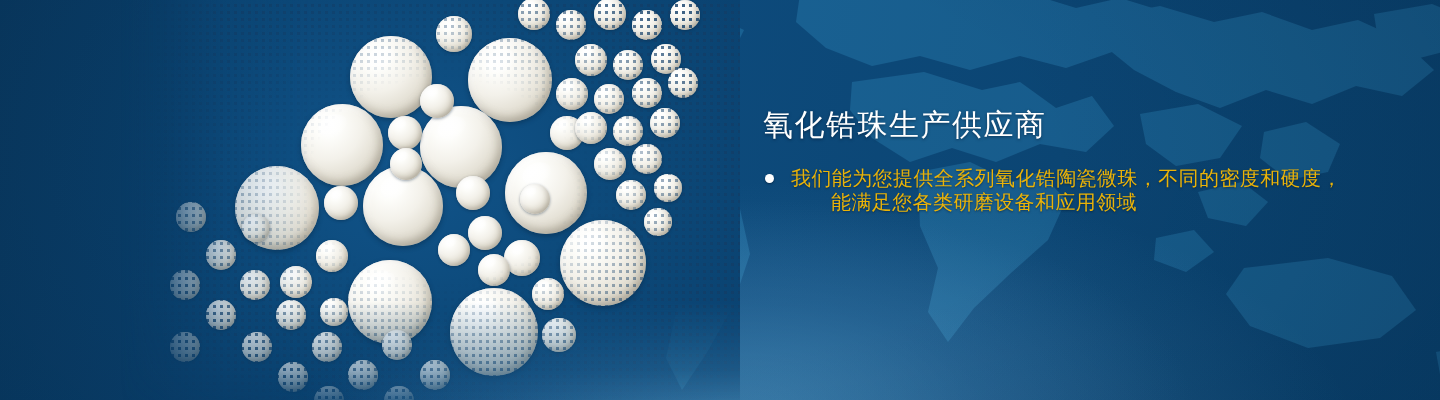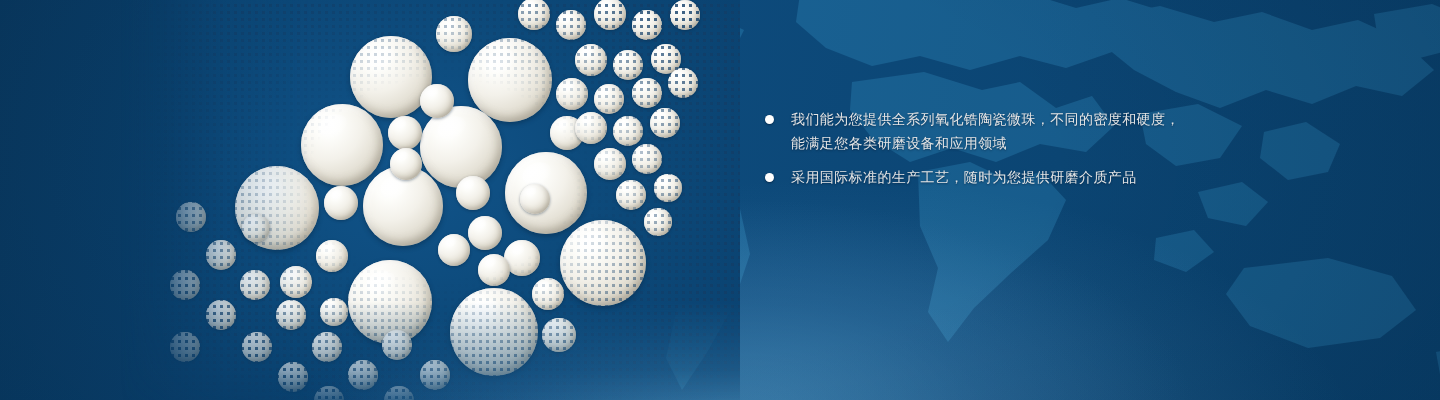--- a/index.html
+++ b/index.html
@@ -134,39 +134,39 @@
   }
   .bullets {
     list-style: none;
     margin: 0;
     padding: 0;
   }
   .bullet {
     position: relative;
     padding-left: 28px;
     margin-bottom: 11px;
-    font-size: 14px;
+    font-size: 20px;
     line-height: 23px;
-    color: #e5e5e5;
+    color: #eab308;
     letter-spacing: 0.4px;
     text-shadow: 0 1px 2px rgba(0,18,40,0.5);
   }
   .bullet:last-child { margin-bottom: 0; }
   .dot {
     position: absolute;
     left: 2px;
     top: 7px;
     width: 9px;
     height: 9px;
     border-radius: 50%;
     background: #ffffff;
     box-shadow: 0 1px 2px rgba(0,18,40,0.5);
   }
   .bullet-line { display: block; }
-  .bullet-line + .bullet-line { margin-top: 1px; }
+  .bullet-line + .bullet-line { margin-top: 1px; margin-left: 40px; }
 </style>
 </head>
 <body>
 
 <div class="banner">
 
   <div class="bg-base"></div>
   <div class="bg-glow"></div>
 
   <div class="worldmap">
@@ -260,31 +260,28 @@
       <div class="bead sm" style="left:262px;top:342px;width:30px;height:30px;"></div>
       <div class="bead sm" style="left:264px;top:398px;width:30px;height:30px;"></div>
       <div class="bead sm" style="left:300px;top:372px;width:30px;height:30px;"></div>
       <div class="bead sm" style="left:200px;top:310px;width:28px;height:28px;"></div>
       <div class="bead sm" style="left:122px;top:226px;width:28px;height:28px;"></div>
     </div>
     <div class="halftone"></div>
   </div>
 
   <div class="content">
+    <h1 class="headline">氧化锆珠生产供应商</h1>
 
     <ul class="bullets">
 
       <li class="bullet">
         <span class="dot"></span>
         <span class="bullet-line">我们能为您提供全系列氧化锆陶瓷微珠，不同的密度和硬度，</span>
         <span class="bullet-line">能满足您各类研磨设备和应用领域</span>
       </li>
 
 
-      <li class="bullet">
-        <span class="dot"></span>
-        <span class="bullet-line">采用国际标准的生产工艺，随时为您提供研磨介质产品</span>
-      </li>
 
     </ul>
   </div>
 
 </div>
 
 </body></html>

